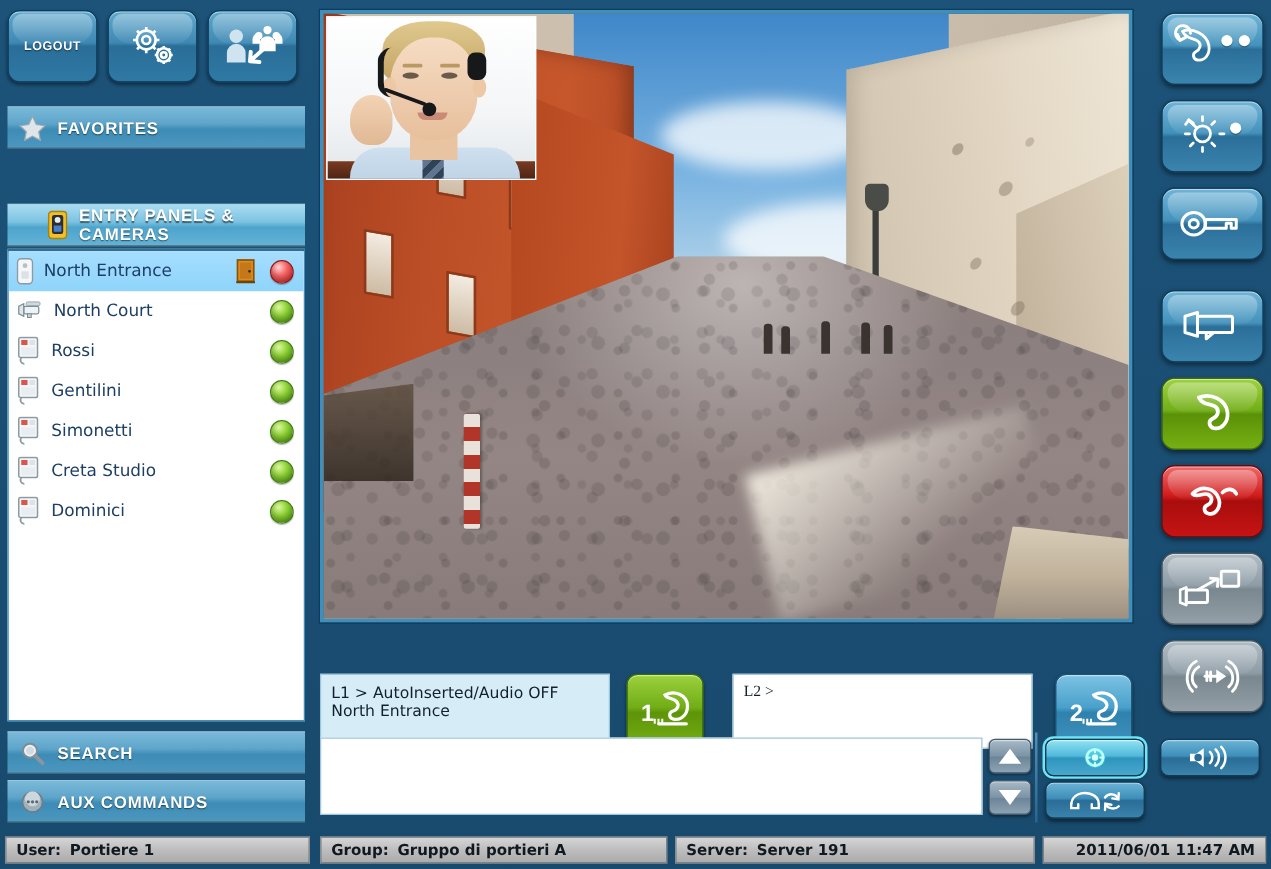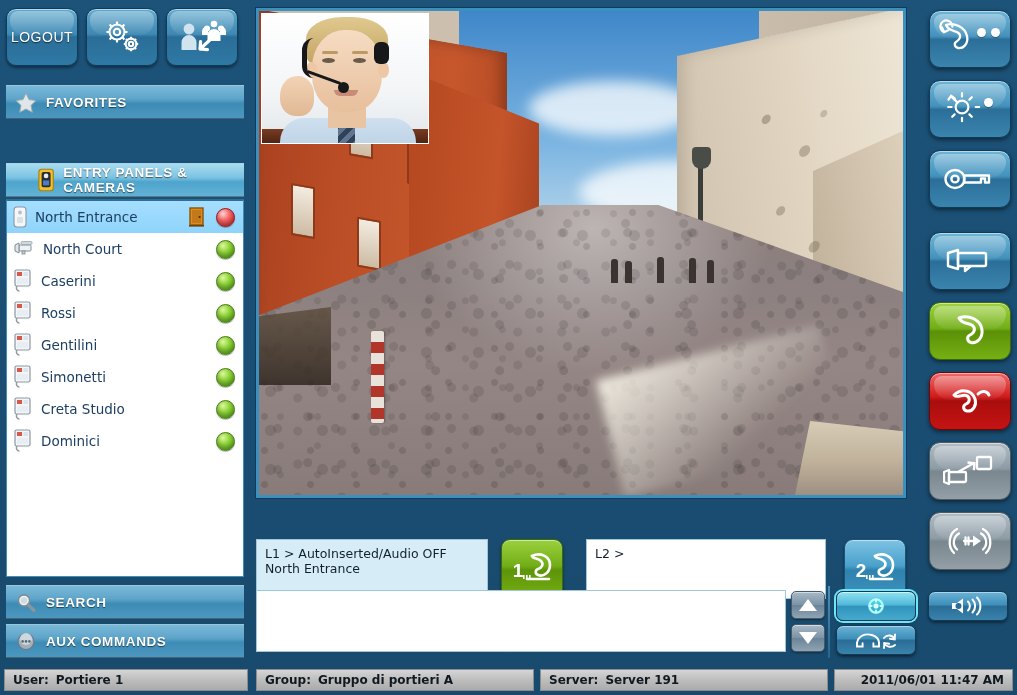--- a/index.html
+++ b/index.html
@@ -26,21 +26,21 @@
     box-shadow: inset 0 1px 0 rgba(255,255,255,.55), 0 2px 3px rgba(0,0,0,.45);
     display: flex; align-items: center; justify-content: center;
     cursor: pointer; position: relative; overflow: hidden;
   }
   .tbtn::after{
     content:''; position:absolute; left:3px; right:3px; top:2px; height:42%;
     background: linear-gradient(180deg,rgba(255,255,255,.35),rgba(255,255,255,.04));
     border-radius: 8px 8px 14px 14px; pointer-events:none;
   }
   .tbtn .lbl {
-    color:#fff; font-size: 14px; font-weight: normal; letter-spacing: .5px;
+    color:#fff; font-size: 10px; font-weight: bold; letter-spacing: .5px;
     text-shadow: 0 1px 1px rgba(0,0,0,.6); position: relative; z-index:2;
   }
   .tbtn svg { position: relative; z-index: 2; }
 
   
   .sec {
     position: absolute; left: 6px; width: 238px; height: 34px;
     display: flex; align-items: center; gap: 9px; padding-left: 9px;
     border-top: 1px solid rgba(255,255,255,.45);
     border-bottom: 1px solid rgba(0,0,0,.45);
@@ -231,21 +231,21 @@
              background: linear-gradient(180deg,#7a3b22,#4e2414); }
 
   
   #line-bar { position: absolute; left: 256px; top: 539px; width: 616px; height: 64px; padding-left: 28px; }
   .line-box {
     position: absolute; top: 0; height: 60px; border: 1px solid #9fc6da;
     padding: 6px 8px; font-family: "DejaVu Sans", sans-serif;
     font-size: 12.5px; line-height: 15px; color: #12202e; overflow: hidden;
   }
   #line1-box { left: 0; width: 232px; background: #d6edf8; }
-  #line2-box { left: 330px; width: 240px; background: #ffffff; }
+  #line2-box { left: 330px; width: 240px; background: #ffffff; font-family: Liberation Serif, serif; }
   .callbtn {
     position: absolute; top: 0; width: 62px; height: 60px; border-radius: 9px;
     border: 1px solid #234; cursor: pointer; display: flex;
     align-items: center; justify-content: center; position: absolute;
     box-shadow: inset 0 1px 0 rgba(255,255,255,.5), 0 2px 3px rgba(0,0,0,.45);
   }
   #line1-btn { left: 245px;
     background: linear-gradient(180deg,#9bd13e 0%, #71ad16 45%, #5d9409 52%, #76b013 100%);
     border-color:#3d6a06; }
   #line2-btn { left: 588px;
@@ -415,31 +415,20 @@
         <svg width="22" height="18" viewBox="0 0 22 18">
           <rect x="6" y="5" width="12" height="6" rx="1.2" fill="#f0f3f5" stroke="#7d8d96" stroke-width="1"></rect>
           <polygon points="2,5 6,3 6,13 2,11" fill="#dfe6ea" stroke="#7d8d96" stroke-width="1"></polygon>
           <rect x="9" y="11" width="3" height="3" fill="#c7d1d7" stroke="#7d8d96" stroke-width=".8"></rect>
           <rect x="8" y="1.5" width="11" height="3" rx="1" fill="#cfd8dd" stroke="#8fa0a8" stroke-width=".7"></rect>
         </svg>
         <span class="lname">North Court</span>
         <span class="led green"></span>
       </div>
 
-      <div class="lrow">
-        <svg width="20" height="24" viewBox="0 0 20 24">
-          <rect x="2" y="1" width="15" height="16" rx="1.5" fill="#f3f5f7" stroke="#8b9aa3" stroke-width="1.2"></rect>
-          <rect x="4" y="3" width="5" height="4" fill="#d9574a"></rect>
-          <rect x="10.5" y="3" width="4.5" height="4" fill="#dde4e9"></rect>
-          <rect x="4" y="9" width="11" height="6" fill="#e8edf1"></rect>
-          <path d="M4 17c-1.5 2.5 0 5 2.5 5" stroke="#8b9aa3" stroke-width="1.4" fill="none"></path>
-        </svg>
-        <span class="lname">Caserini</span>
-        <span class="led green"></span>
-      </div>
 
       <div class="lrow">
         <svg width="20" height="24" viewBox="0 0 20 24">
           <rect x="2" y="1" width="15" height="16" rx="1.5" fill="#f3f5f7" stroke="#8b9aa3" stroke-width="1.2"></rect>
           <rect x="4" y="3" width="5" height="4" fill="#d9574a"></rect>
           <rect x="10.5" y="3" width="4.5" height="4" fill="#dde4e9"></rect>
           <rect x="4" y="9" width="11" height="6" fill="#e8edf1"></rect>
           <path d="M4 17c-1.5 2.5 0 5 2.5 5" stroke="#8b9aa3" stroke-width="1.4" fill="none"></path>
         </svg>
         <span class="lname">Rossi</span>

